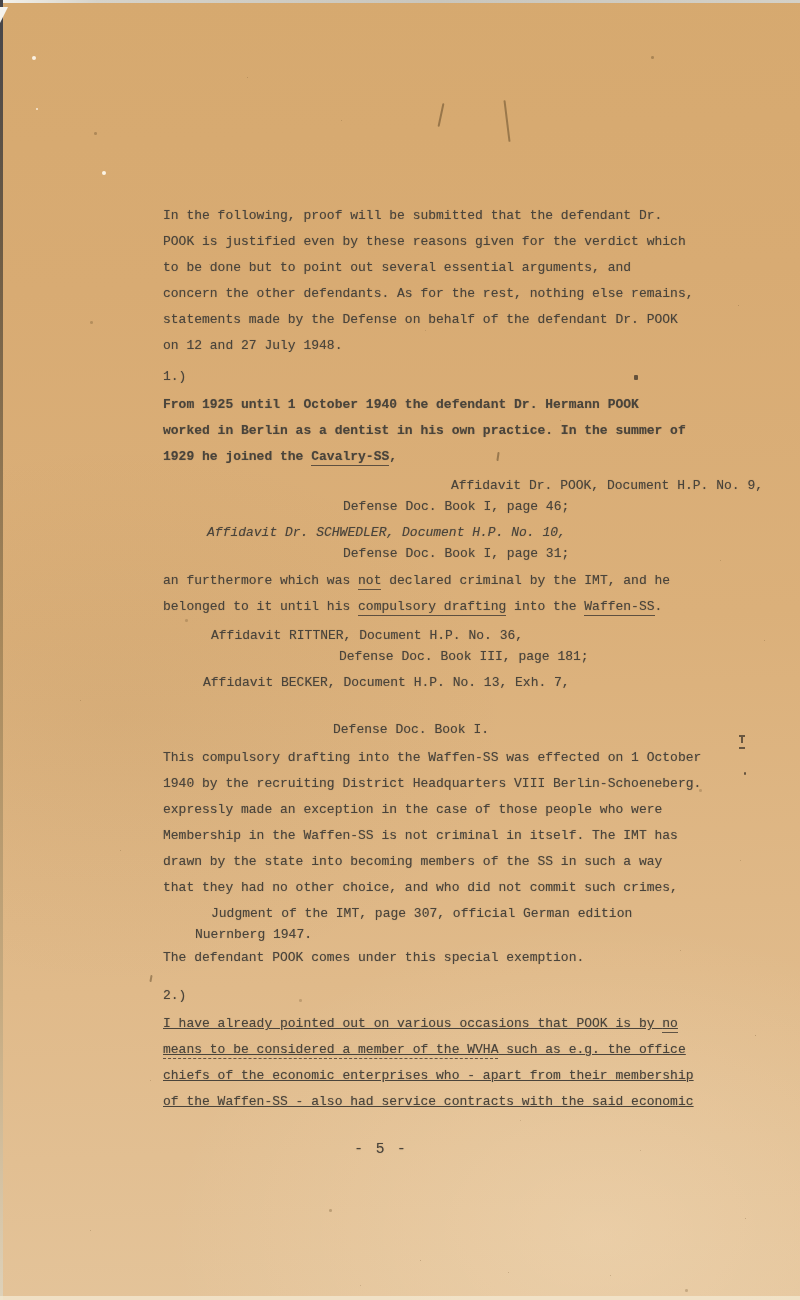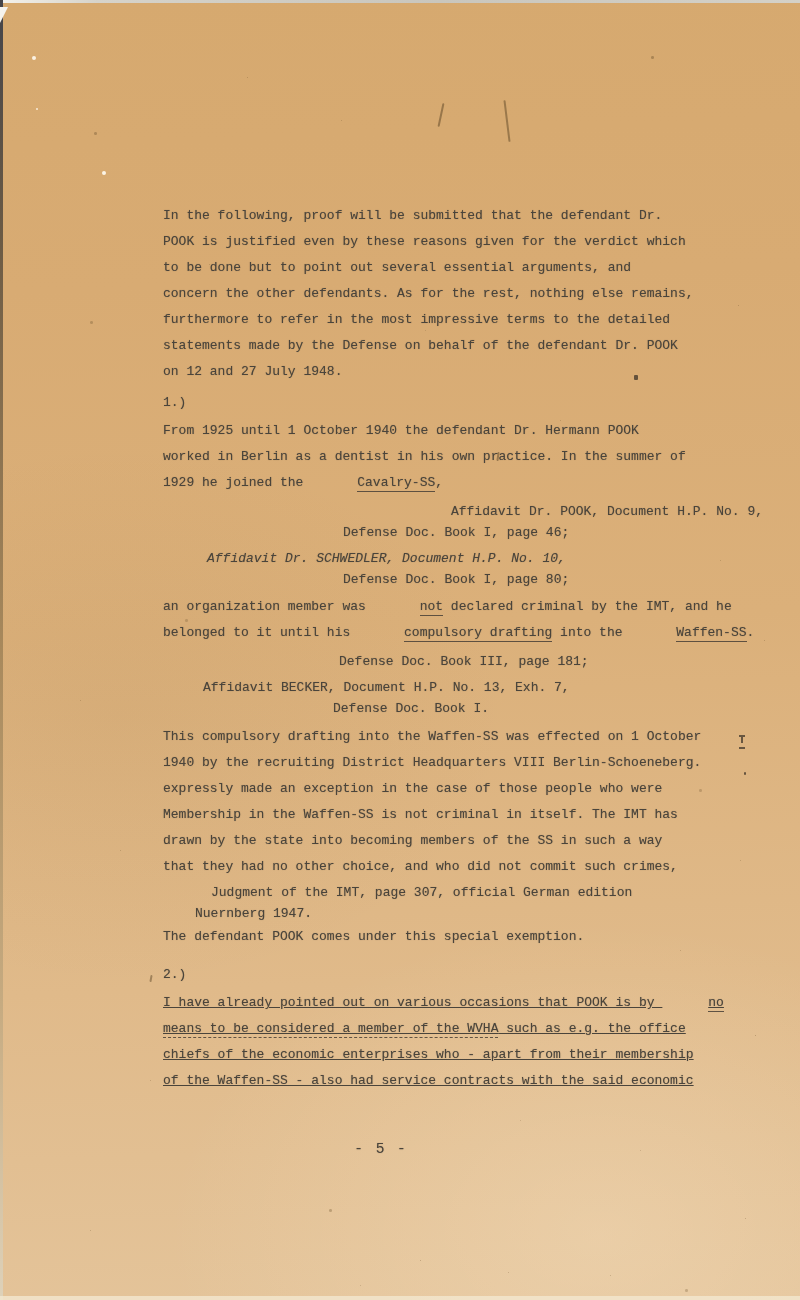--- a/index.html
+++ b/index.html
@@ -61,21 +61,21 @@
     background:rgba(75,62,48,.8);}
 
   #doc{
     position:absolute;left:163px;top:203px;width:600px;
     font-size:13px;line-height:26px;
     color:var(--ink,#4a443b);
     text-shadow:0 0 1px rgba(74,66,55,.45);
   }
   .line{white-space:pre;}
   .block.cite{line-height:21px;}
-  .u-solid{border-bottom:1.5px solid rgba(72,64,54,.85);padding-bottom:1px;margin-left:46px;}
+  .u-solid{border-bottom:1.5px solid rgba(72,64,54,.85);padding-bottom:1px;}
   .u-dashed{border-bottom:1.6px dashed rgba(72,64,54,.85);padding-bottom:1px;}
   #page-number{
     position:absolute;left:0;top:1141px;width:762px;text-align:center;
     font-size:14.5px;color:var(--ink,#4a443b);
     text-shadow:0 0 1px rgba(74,66,55,.45);letter-spacing:2px;
   }
 </style>
 </head>
 <body style="--ink: #4a443b;">
 
@@ -94,46 +94,46 @@
   <div class="dot-mark asterisk"></div>
   <div class="dot-mark small-dot"></div>
   <div class="mark-i"></div>
 
   <div id="doc">
       <div class="block para" style="margin-top: 0px;">
         <div class="line"><span>In the following, proof will be submitted that the defendant Dr.</span></div>
         <div class="line"><span>POOK is justified even by these reasons given for the verdict which</span></div>
         <div class="line"><span>to be done but to point out several essential arguments, and</span></div>
         <div class="line"><span>concern the other defendants. As for the rest, nothing else remains,</span></div>
-        <div class="line"><span>furthermore to refer in the most impressive terms to the detailed</span></div>
         <div class="line"><span>statements made by the Defense on behalf of the defendant Dr. POOK</span></div>
         <div class="line"><span>on 12 and 27 July 1948.</span></div>
       </div>
       <div class="block para" style="margin-top: 5px;">
         <div class="line"><span>1.)</span></div>
       </div>
-      <div class="block para" style="margin-top: 2px;">
+      <div class="block para" style="margin-top: 2px; font-weight: bold;">
         <div class="line"><span>From 1925 until 1 October 1940 the defendant Dr. Hermann POOK</span></div>
         <div class="line"><span>worked in Berlin as a dentist in his own practice. In the summer of</span></div>
         <div class="line"><span>1929 he joined the </span><span class="u-solid">Cavalry-SS</span><span>,</span></div>
       </div>
       <div class="block cite" style="margin-top: 5px;">
         <div class="line" style="padding-left: 44px; text-align: right;"><span>Affidavit Dr. POOK, Document H.P. No. 9,</span></div>
         <div class="line" style="padding-left: 180px;"><span>Defense Doc. Book I, page 46;</span></div>
         <div class="line" style="padding-left: 44px; margin-top: 5px; font-style: italic;"><span>Affidavit Dr. SCHWEDLER, Document H.P. No. 10,</span></div>
-        <div class="line" style="padding-left: 180px;"><span>Defense Doc. Book I, page 80;</span></div>
+        <div class="line" style="padding-left: 180px;"><span>Defense Doc. Book I, page 31;</span></div>
       </div>
       <div class="block para" style="margin-top: 4px;">
-        <div class="line"><span>an organization member was </span><span class="u-solid">not</span><span> declared criminal by the IMT, and he</span></div>
+        <div class="line"><span>an furthermore which was </span><span class="u-solid">not</span><span> declared criminal by the IMT, and he</span></div>
         <div class="line"><span>belonged to it until his </span><span class="u-solid">compulsory drafting</span><span> into the </span><span class="u-solid">Waffen-SS</span><span>.</span></div>
       </div>
       <div class="block cite" style="margin-top: 5px;">
+        <div class="line" style="padding-left: 48px;"><span>Affidavit RITTNER, Document H.P. No. 36,</span></div>
         <div class="line" style="padding-left: 176px;"><span>Defense Doc. Book III, page 181;</span></div>
         <div class="line" style="padding-left: 40px; margin-top: 5px;"><span>Affidavit BECKER, Document H.P. No. 13, Exh. 7,</span></div>
-        <div class="line" style="padding-left: 170px;"><span>Defense Doc. Book I.</span></div>
+        <div class="line" style="padding-left: 170px; margin-top: 26px;"><span>Defense Doc. Book I.</span></div>
       </div>
       <div class="block para" style="margin-top: 5px;">
         <div class="line"><span>This compulsory drafting into the Waffen-SS was effected on 1 October</span></div>
         <div class="line"><span>1940 by the recruiting District Headquarters VIII Berlin-Schoeneberg.</span></div>
         <div class="line"><span>expressly made an exception in the case of those people who were</span></div>
         <div class="line"><span>Membership in the Waffen-SS is not criminal in itself. The IMT has</span></div>
         <div class="line"><span>drawn by the state into becoming members of the SS in such a way</span></div>
         <div class="line"><span>that they had no other choice, and who did not commit such crimes,</span></div>
       </div>
       <div class="block cite" style="margin-top: 2px;">

